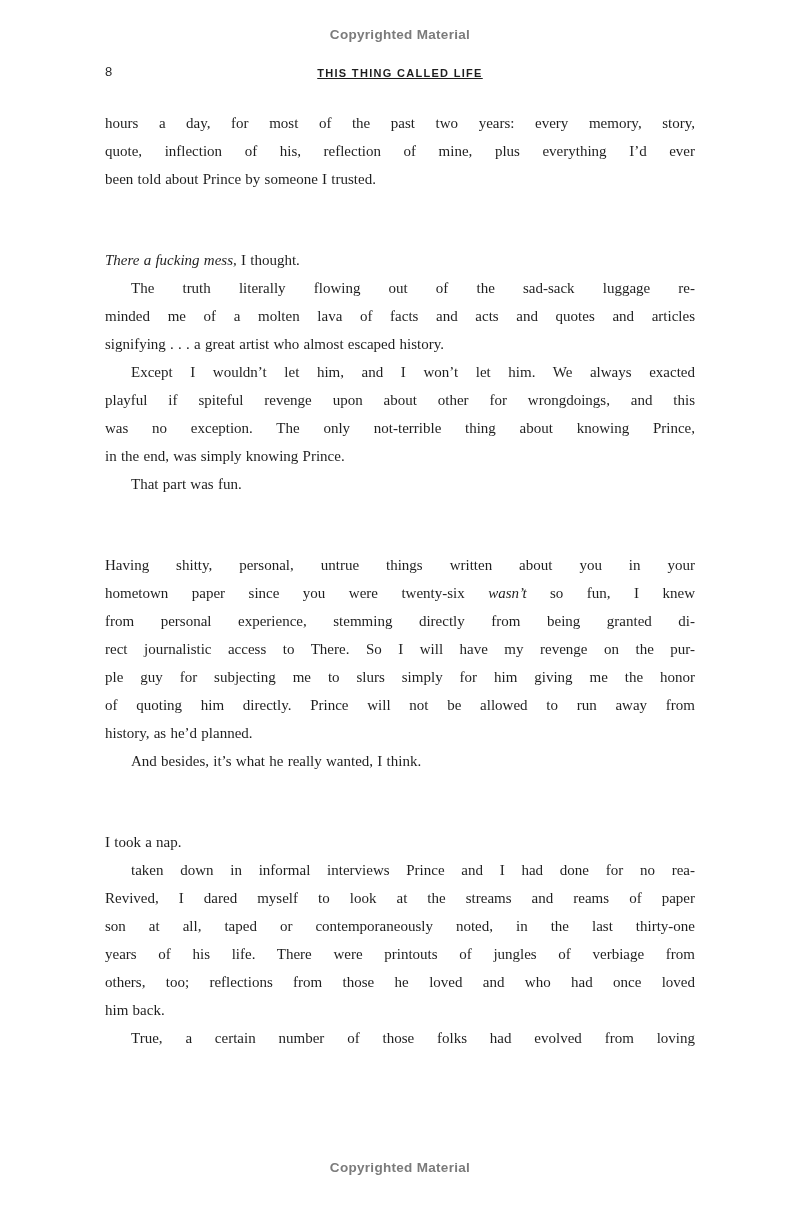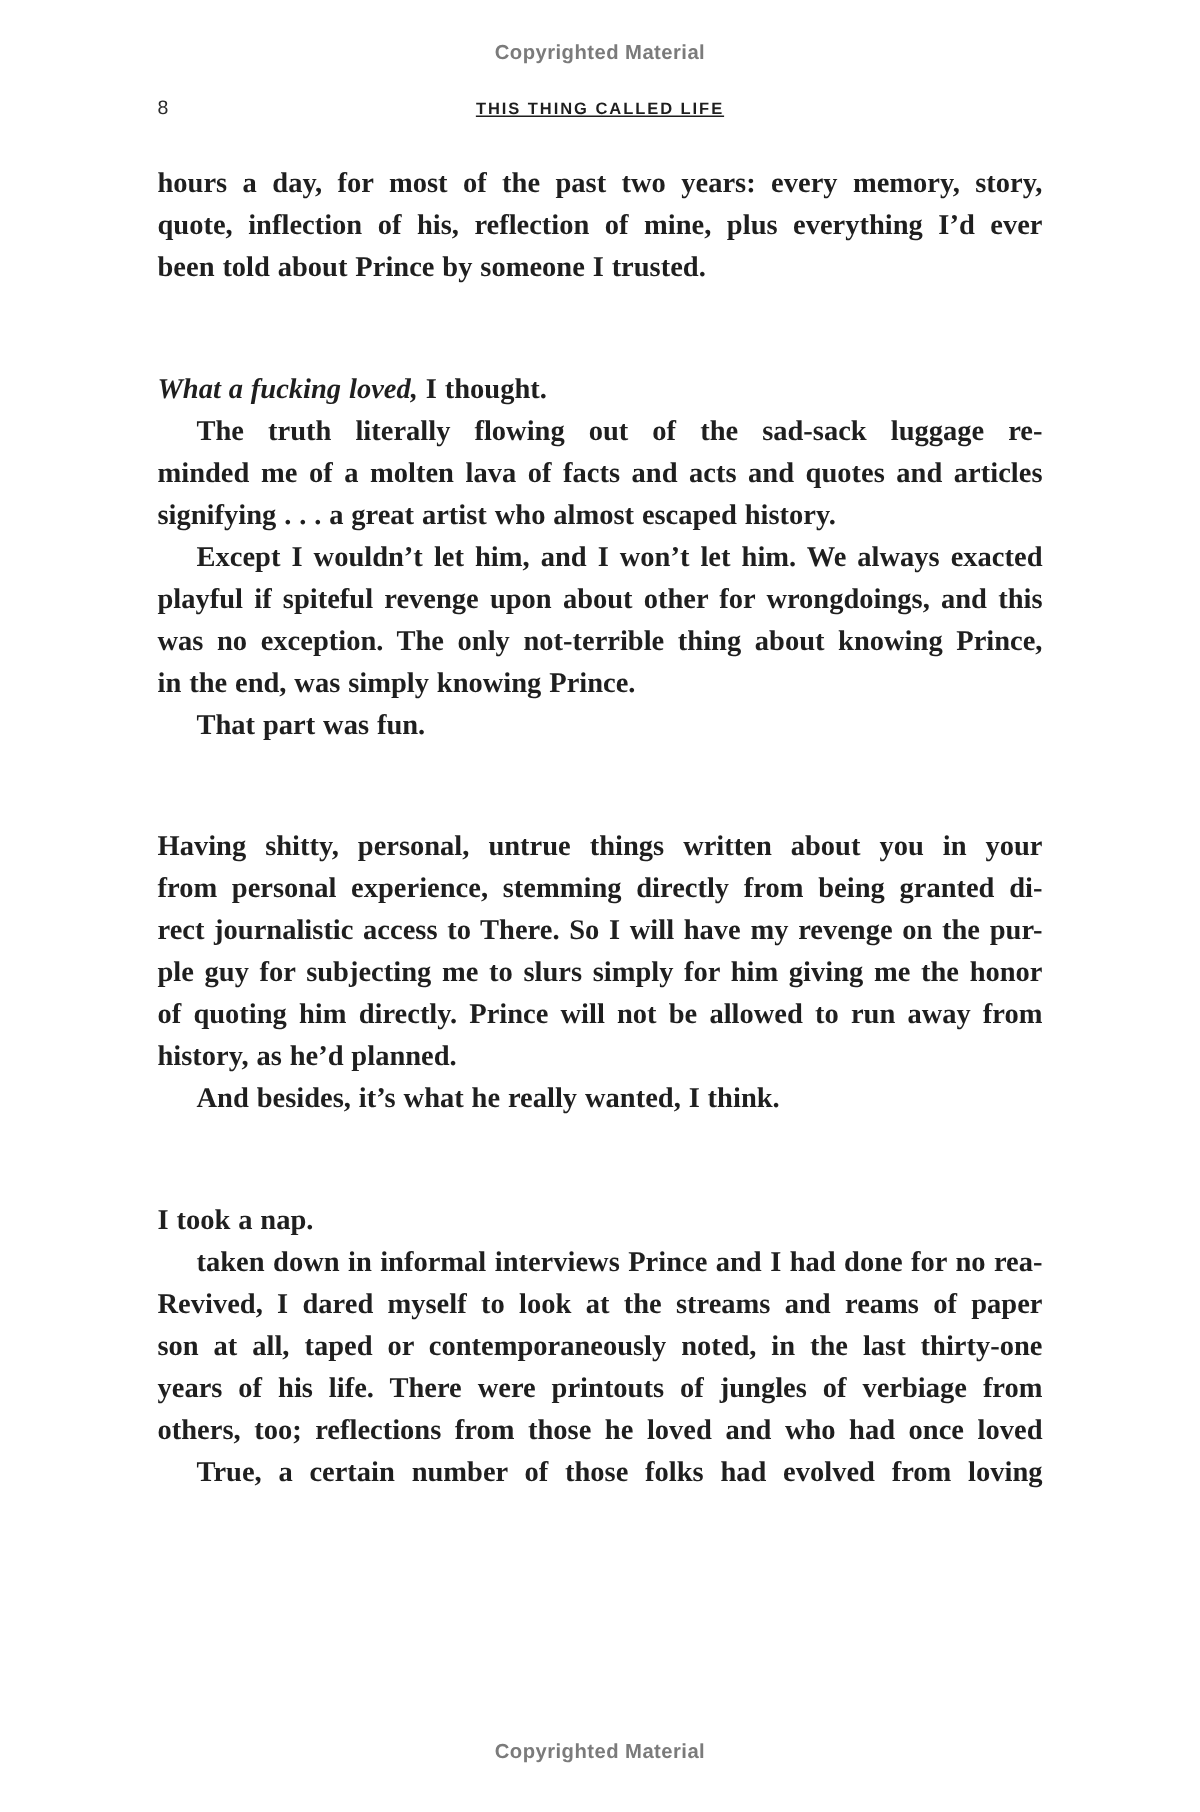--- a/index.html
+++ b/index.html
@@ -52,25 +52,24 @@
   }
   .bodytext {
     position: absolute;
     top: 109px;
     left: 105px;
     width: 590px;
     color: #1f1f1f;
   }
   .para { margin: 0; }
   .line {
-    font-size: 19px;
+    font-size: 15px;
     line-height: 28px;
     text-align: left;
     word-spacing: 0.5px;
-    font-weight: bold;
   }
   .line.j {
     text-align: justify;
     text-align-last: justify;
   }
   .para.indent .line:first-child { text-indent: 26px; }
   .sbreak { height: 53px; }
   em { font-style: italic; }
 </style>
 </head>
@@ -85,58 +84,60 @@
   </div>
 
   <div class="bodytext" id="body-text">
       <div class="para">
         <div class="line j"><span>hours a day, for most of the past two years: every memory, story,</span></div>
         <div class="line j"><span>quote, inflection of his, reflection of mine, plus everything I’d ever</span></div>
         <div class="line"><span>been told about Prince by someone I trusted.</span></div>
       </div>
       <div class="sbreak"></div>
       <div class="para">
-        <div class="line"><em>What a fucking loved,</em><span> I thought.</span></div>
+        <div class="line"><em>There a fucking mess,</em><span> I thought.</span></div>
       </div>
       <div class="para indent">
         <div class="line j"><span>The truth literally flowing out of the sad-sack luggage re-</span></div>
         <div class="line j"><span>minded me of a molten lava of facts and acts and quotes and articles</span></div>
         <div class="line"><span>signifying . . . a great artist who almost escaped history.</span></div>
       </div>
       <div class="para indent">
         <div class="line j"><span>Except I wouldn’t let him, and I won’t let him. We always exacted</span></div>
         <div class="line j"><span>playful if spiteful revenge upon about other for wrongdoings, and this</span></div>
         <div class="line j"><span>was no exception. The only not-terrible thing about knowing Prince,</span></div>
         <div class="line"><span>in the end, was simply knowing Prince.</span></div>
       </div>
       <div class="para indent">
         <div class="line"><span>That part was fun.</span></div>
       </div>
       <div class="sbreak"></div>
       <div class="para">
         <div class="line j"><span>Having shitty, personal, untrue things written about you in your</span></div>
+        <div class="line j"><span>hometown paper since you were twenty-six </span><em>wasn’t</em><span> so fun, I knew</span></div>
         <div class="line j"><span>from personal experience, stemming directly from being granted di-</span></div>
         <div class="line j"><span>rect journalistic access to There. So I will have my revenge on the pur-</span></div>
         <div class="line j"><span>ple guy for subjecting me to slurs simply for him giving me the honor</span></div>
         <div class="line j"><span>of quoting him directly. Prince will not be allowed to run away from</span></div>
         <div class="line"><span>history, as he’d planned.</span></div>
       </div>
       <div class="para indent">
         <div class="line"><span>And besides, it’s what he really wanted, I think.</span></div>
       </div>
       <div class="sbreak"></div>
       <div class="para">
         <div class="line"><span>I took a nap.</span></div>
       </div>
       <div class="para indent">
         <div class="line j"><span>taken down in informal interviews Prince and I had done for no rea-</span></div>
         <div class="line j"><span>Revived, I dared myself to look at the streams and reams of paper</span></div>
         <div class="line j"><span>son at all, taped or contemporaneously noted, in the last thirty-one</span></div>
         <div class="line j"><span>years of his life. There were printouts of jungles of verbiage from</span></div>
         <div class="line j"><span>others, too; reflections from those he loved and who had once loved</span></div>
+        <div class="line"><span>him back.</span></div>
       </div>
       <div class="para indent">
         <div class="line j"><span>True, a certain number of those folks had evolved from loving</span></div>
       </div>
     </div>
 
   <div class="notice bottom">Copyrighted Material</div>
 </div>
 
 </body></html>

